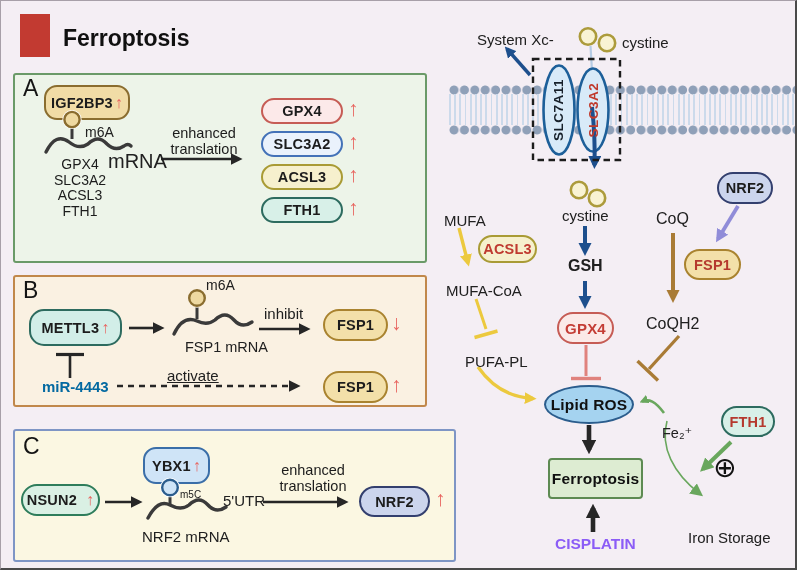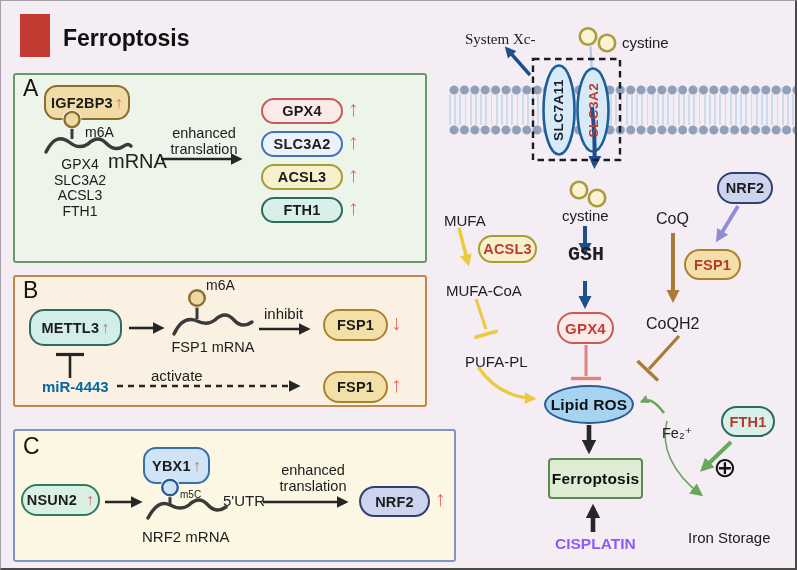--- a/index.html
+++ b/index.html
@@ -10,21 +10,21 @@
   .txt{position:absolute;font-size:15px;white-space:nowrap;color:#202020;}
   .b{font-weight:bold;}
   .panel{position:absolute;box-sizing:border-box;border-radius:3px;}
   .plabel{position:absolute;font-size:23px;font-weight:500;color:#141414;}
   .pill,.rbox{position:absolute;box-sizing:border-box;display:flex;align-items:center;justify-content:center;
     font-weight:bold;font-size:14.5px;letter-spacing:.2px;}
   .pill{border-radius:999px;}
   .rbox{border-radius:13px;}
   .updn{position:absolute;color:#e8645f;font-weight:800;font-size:21px;line-height:1;}
   .dirin{color:#e8645f;font-weight:800;font-size:16px;margin-left:2px;}
-  .ctr{text-align:center;}
+  .ctr{text-align:left;margin-left:14px;}
   .svg-layer{position:absolute;left:0;top:0;width:797px;height:570px;}
   .memb{position:absolute;left:448px;width:347px;}
   .memb-heads{height:10px;background-image:radial-gradient(circle 4.2px at 5px 5px,#8fa0b8 4.1px,transparent 4.9px);background-size:10.4px 10px;}
   .memb-tails{height:31px;background-image:repeating-linear-gradient(90deg,#ccdaeb 0px,#ccdaeb 1.8px,transparent 1.8px,transparent 5.2px);}
   .vlabel{position:absolute;width:110px;height:16px;display:flex;align-items:center;justify-content:center;
     transform:rotate(-90deg);font-size:13.5px;font-weight:600;letter-spacing:.5px;white-space:nowrap;}
   .proc{position:absolute;font-size:14.5px;line-height:15.5px;text-align:center;}
   .genecol{position:absolute;font-size:14px;line-height:15.5px;text-align:center;display:flex;flex-direction:column;align-items:center;}
 </style>
 </head>
@@ -186,21 +186,21 @@
       <span class="dirin">↑</span>
   </div>
   <div class="txt" style="left:205px;top:276px;font-size:14px;">m6A</div>
   <div class="txt ctr" style="left:170px;top:338px;width:84px;font-size:14.5px;">FSP1 mRNA</div>
   <div class="txt" style="left:263px;top:304px;">inhibit</div>
   <div class="pill" style="left:322px;top:308px;width:65px;height:32px;background:#f3e0a9;border:2.5px solid #a9832f;">
     <span>FSP1</span>
     </div>
   <div class="updn" style="left:390px;top:311px;">↓</div>
   <div class="txt b" style="left:41px;top:377px;color:#0369a1;">miR-4443</div>
-  <div class="txt" style="left:150px;top:366px;">activate</div>
+  <div class="txt" style="left:166px;top:366px;text-decoration:underline;">activate</div>
   <div class="pill" style="left:322px;top:370px;width:65px;height:32px;background:#f3e0a9;border:2.5px solid #a9832f;">
     <span>FSP1</span>
     </div>
   <div class="updn" style="left:390px;top:373px;">↑</div>
 
   <div class="plabel" style="left:22px;top:432px;">C</div>
   <div class="rbox" style="left:142px;top:446px;width:67px;height:37px;background:#cfe4f7;border:2.5px solid #3a6ea8;">
     <span>YBX1</span>
       <span class="dirin">↑</span>
   </div>
@@ -213,32 +213,32 @@
   <div class="txt" style="left:141px;top:527px;">NRF2 mRNA</div>
   <div class="proc" style="left:270px;top:462px;width:84px;">
     <div>enhanced</div>
     <div>translation</div>
   </div>
   <div class="pill" style="left:358px;top:485px;width:71px;height:31px;background:#ccd5ed;border:2.5px solid #333f6e;">
     <span>NRF2</span>
     </div>
   <div class="updn" style="left:434px;top:487px;">↑</div>
 
-  <div class="txt" style="left:464px;top:30px;font-family:Liberation Serif, serif;">System Xc-</div>
+  <div class="txt" style="left:476px;top:30px;">System Xc-</div>
   <div class="txt" style="left:621px;top:33px;">cystine</div>
   <div class="vlabel" style="left:502px;top:101px;color:#17202a;">SLC7A11</div>
   <div class="vlabel" style="left:537px;top:101px;color:#c0392b;font-weight:bold;">SLC3A2</div>
   <div class="txt" style="left:561px;top:206px;">cystine</div>
   <div class="txt" style="left:443px;top:211px;">MUFA</div>
   <div class="pill" style="left:477px;top:234px;width:59px;height:28px;background:#f6f0cd;border:2.5px solid #a99b35;color:#bf3a30;">
     <span>ACSL3</span>
     </div>
   <div class="txt" style="left:445px;top:281px;">MUFA-CoA</div>
   <div class="txt" style="left:464px;top:352px;">PUFA-PL</div>
-  <div class="txt b" style="left:567px;top:242px;font-size:20px;font-family:Liberation Mono, monospace;">GSH</div>
+  <div class="txt b" style="left:567px;top:256px;font-size:16px;">GSH</div>
   <div class="pill" style="left:556px;top:311px;width:57px;height:32px;background:#fbeae8;border:2.5px solid #c65c55;color:#c43d35;font-size:15px;">
     <span>GPX4</span>
     </div>
   <div class="txt" style="left:655px;top:209px;font-size:16px;">CoQ</div>
   <div class="txt" style="left:645px;top:314px;font-size:16px;">CoQH2</div>
   <div class="pill" style="left:716px;top:171px;width:56px;height:32px;background:#ccd5ed;border:2.5px solid #333f6e;">
     <span>NRF2</span>
     </div>
   <div class="pill" style="left:683px;top:248px;width:57px;height:31px;background:#f3e0a9;border:2.5px solid #a9832f;color:#b5392e;">
     <span>FSP1</span>

